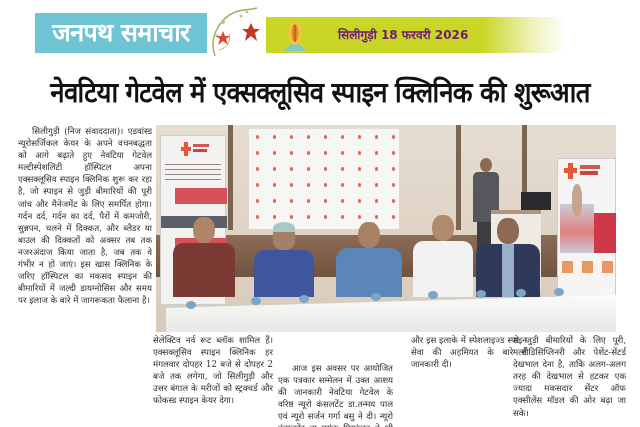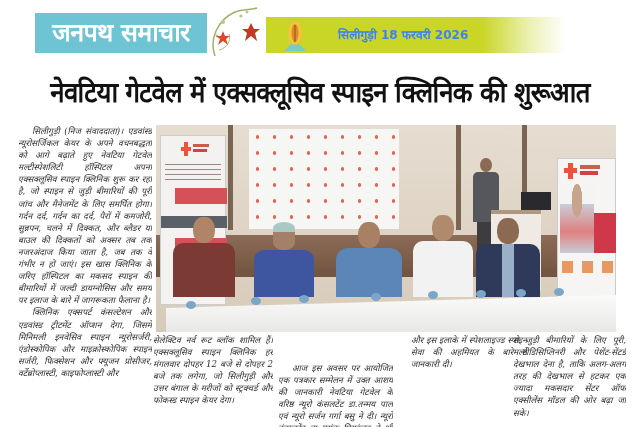--- a/index.html
+++ b/index.html
@@ -14,37 +14,37 @@
     line-height: 40px; text-align: center; letter-spacing: -0.5px;
   }
   .ornament { position: absolute; left: 207px; top: 6px; width: 56px; height: 54px; }
   .dateband {
     position: absolute; left: 266px; top: 17px; width: 300px; height: 36px;
     background: linear-gradient(to right, #c9d626 0%, #c9d626 72%, rgba(201,214,38,0.35) 88%, rgba(255,255,255,0) 100%);
   }
   .lamp { position: absolute; left: 282px; top: 20px; width: 26px; height: 31px; }
   .dateline {
     position: absolute; left: 338px; top: 17px; height: 36px; line-height: 36px;
-    font-size: 12px; font-weight: bold; color: #3b82f6;
+    font-size: 12px; font-weight: bold; color: #701a75;
   }
 
   
   .headline {
     position: absolute; left: 0; top: 68px; width: 640px; height: 50px;
     text-align: center; font-family: "DejaVu Serif", serif; font-weight: bold;
     font-size: 28px; line-height: 50px; color: #111; letter-spacing: -0.8px;
     transform: scaleX(0.92); transform-origin: center;
   }
 
   
   .col {
     position: absolute; font-family: "DejaVu Serif", serif; font-size: 8.6px;
     line-height: 12.1px; color: #2b2b2b; text-align: justify; overflow: hidden;
   }
-  .col p { text-indent: 0; font-style: italic; }
+  .col p { text-indent: 0; }
   .col p + p { text-indent: 14px; }
   .col1 { left: 18px; top: 125px; width: 134px; height: 302px; }
   .col2 { left: 153px; top: 334px; width: 120px; height: 90px; }
   .col3 { left: 278px; top: 334px; width: 115px; height: 90px; margin-top: 28px; }
   .col4 { left: 395px; top: 334px; width: 116px; height: 90px; margin-left: 16px; }
   .col5 { left: 513px; top: 334px; width: 113px; height: 90px; }
 
   
   .photo {
     position: absolute; left: 156px; top: 125px; width: 460px; height: 207px;
@@ -118,21 +118,20 @@
     <ellipse cx="13" cy="13" rx="3.5" ry="9" fill="#e08a2a"></ellipse>
     <line x1="13" y1="5" x2="13" y2="22" stroke="#7a5a20" stroke-width="1"></line>
   </svg>
   <div class="dateline">सिलीगुड़ी 18 फरवरी 2026</div>
 </header>
 
 <h1 class="headline">नेवटिया गेटवेल में एक्सक्लूसिव स्पाइन क्लिनिक की शुरूआत</h1>
 
 <div class="col col1">
   <p style="text-indent:14px">सिलीगुड़ी (निज संवाददाता)। एडवांस्ड न्यूरोसर्जिकल केयर के अपने वचनबद्धता को आगे बढ़ाते हुए नेवटिया गेटवेल मल्टीस्पेशलिटी हॉस्पिटल अपना एक्सक्लूसिव स्पाइन क्लिनिक शुरू कर रहा है, जो स्पाइन से जुड़ी बीमारियों की पूरी जांच और मैनेजमेंट के लिए समर्पित होगा। गर्दन दर्द, गर्दन का दर्द, पैरों में कमजोरी, सुन्नपन, चलने में दिक्कत, और ब्लैडर या बाउल की दिक्कतों को अक्सर तब तक नजरअंदाज किया जाता है, जब तक वे गंभीर न हो जाएं। इस खास क्लिनिक के जरिए हॉस्पिटल का मकसद स्पाइन की बीमारियों में जल्दी डायग्नोसिस और समय पर इलाज के बारे में जागरूकता फैलाना है।</p>
-  <p>क्लिनिक एक्सपर्ट कंसल्टेशन और एडवांस्ड ट्रीटमेंट ऑप्शन देगा, जिसमें मिनिमली इनवेसिव स्पाइन न्यूरोसर्जरी, एंडोस्कोपिक और माइक्रोस्कोपिक स्पाइन सर्जरी, फिक्सेशन और फ्यूजन प्रोसीजर, वर्टेब्रोप्लास्टी, काइफोप्लास्टी और</p>
 </div>
 
 <figure class="photo">
   <div class="wall"></div>
   <div class="wall-strip" style="left:72px"></div>
   <div class="wall-strip" style="left:300px"></div>
   <div class="wall-strip" style="left:366px"></div>
   <div class="backdrop"></div>
   <div class="panel"></div>
 

